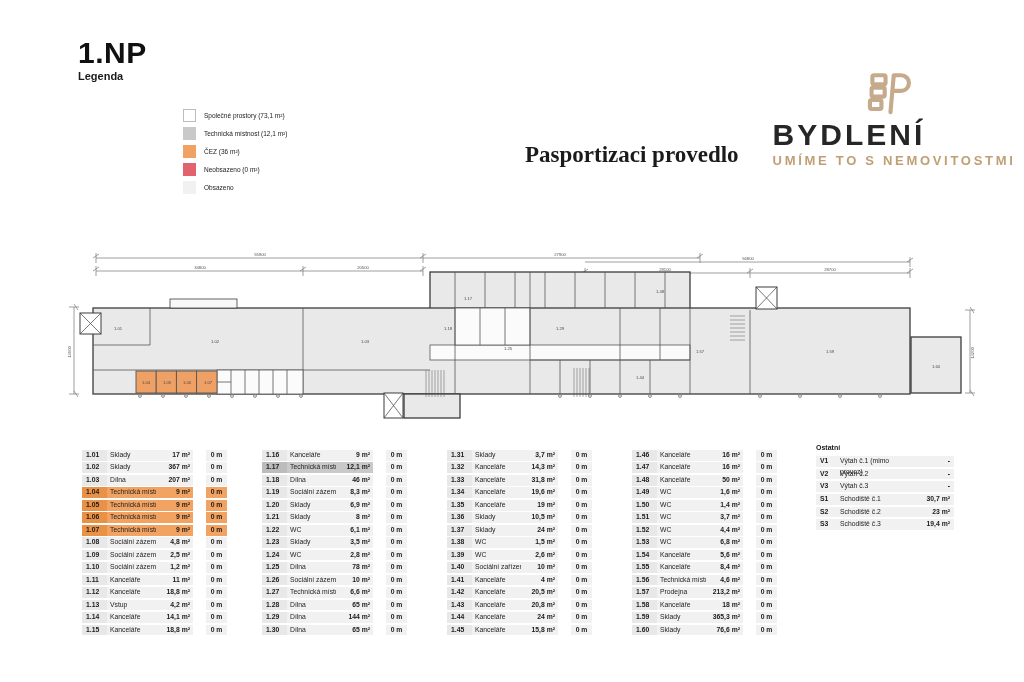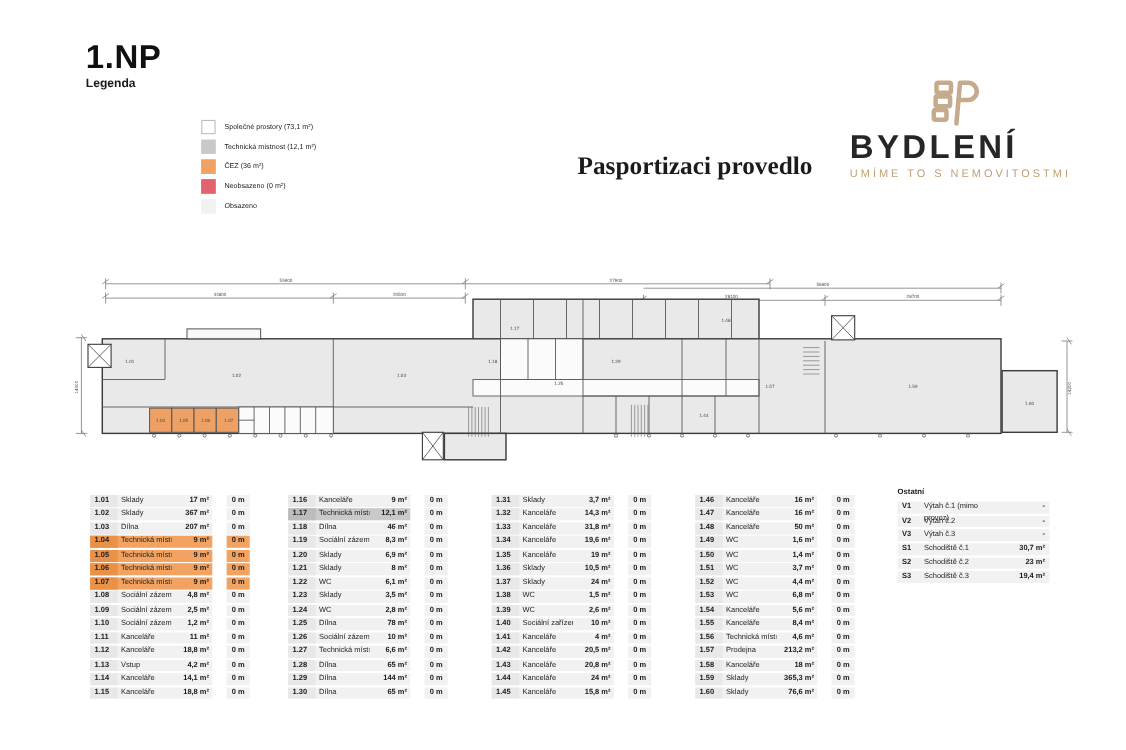--- a/index.html
+++ b/index.html
@@ -11,21 +11,21 @@
   .legend{left:183px;top:109px;}
   .legend-item{display:flex;align-items:center;height:13px;margin-bottom:5px;}
   .legend-swatch{width:13px;height:13px;margin-right:8px;box-sizing:border-box;}
   .legend-label{font-size:6.5px;color:#222;}
   .attribution{left:487px;top:70px;display:flex;align-items:flex-end;margin-left:38px;}
   .attr-text{font-family:"Liberation Serif",serif;font-weight:bold;font-size:23px;color:#1b1b1b;white-space:nowrap;}
   .logo{display:flex;align-items:center;margin-left:22px;flex-direction:column;}
   .logo-icon{width:46px;height:50px;}
   .logo-textblock{margin-left:12px;}
   .brand{font-size:30px;font-weight:800;letter-spacing:3px;color:#262626;line-height:30px;}
-  .tagline{font-size:10px;letter-spacing:2.7px;color:#bfa075;font-weight:normal;margin-top:3px;}
+  .tagline{font-size:13px;letter-spacing:2.7px;color:#bfa075;font-weight:bold;margin-top:3px;}
   
   .rtable{position:absolute;top:450px;width:148px;}
   .trow{display:flex;height:10.6px;margin-bottom:1.9px;font-size:6.8px;line-height:10.8px;white-space:nowrap;}
   .c-strip{display:flex;width:111px;background:#f1f1f1;}
   .c-id{width:25px;padding-left:4px;font-weight:bold;background:#e8e8e8;box-sizing:border-box;}
   .c-name{flex:1;color:#242424;padding-left:3px;overflow:hidden;}
   .c-area{width:34px;text-align:right;padding-right:3px;font-weight:bold;}
   .c-gap{width:13px;}
   .c-dist{width:21px;background:#f1f1f1;text-align:center;font-weight:bold;}
   .cez .c-strip,.cez .c-dist{background:#f2a361;}

